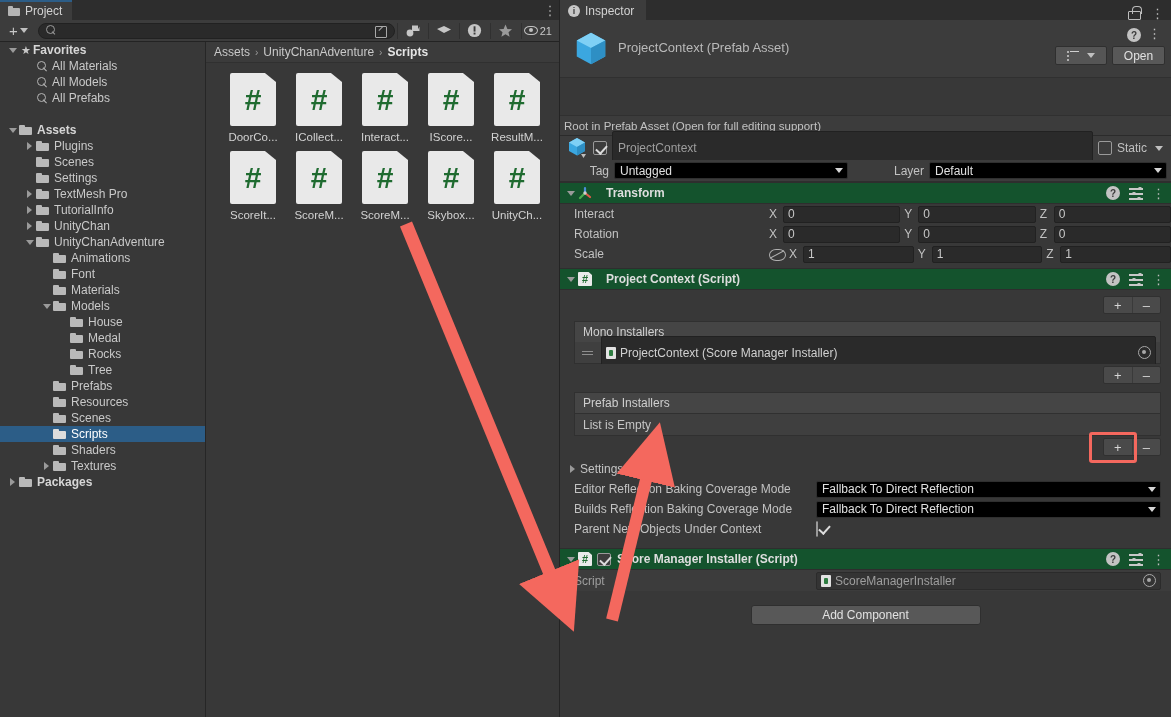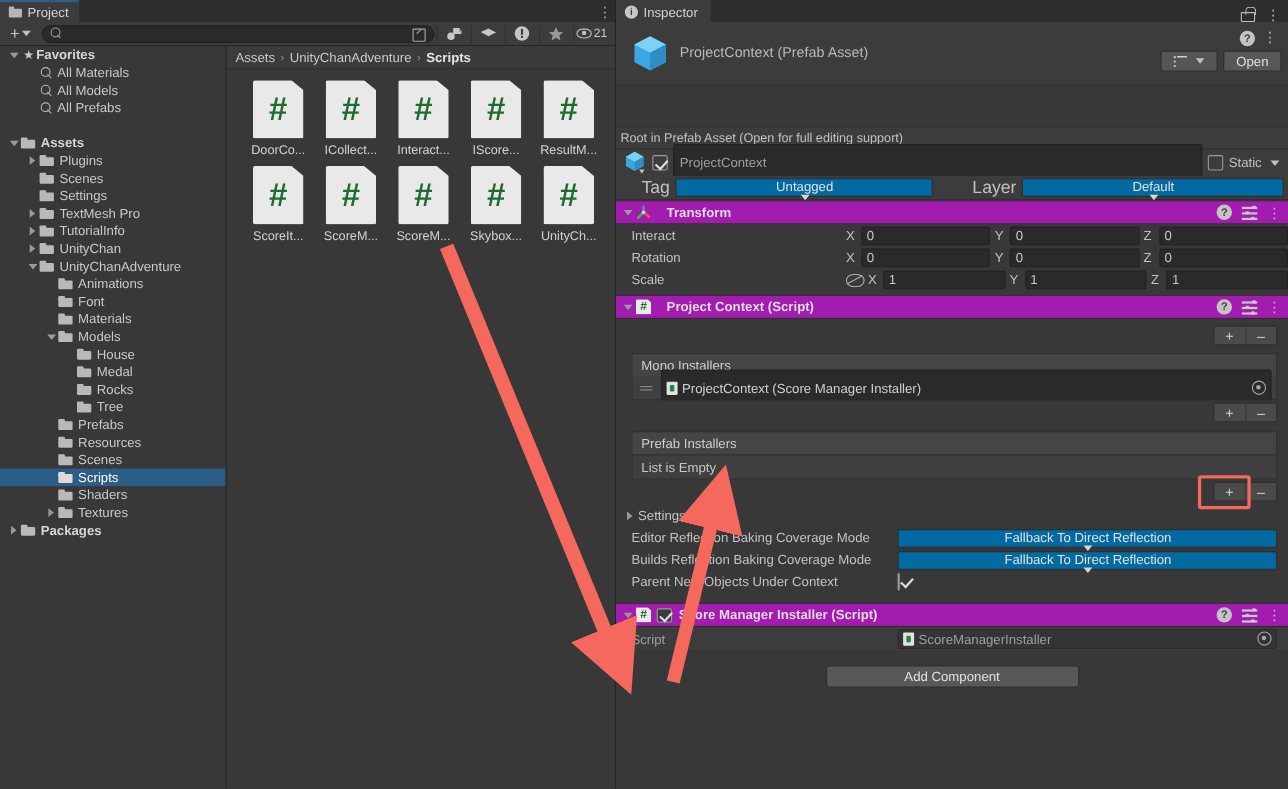--- a/index.html
+++ b/index.html
@@ -105,25 +105,25 @@
 
   .obj-row { height:24px; background:#3c3c3c; display:flex; align-items:center; padding:0 2px 0 6px; gap:5px; }
   .obj-cube { width:22px;height:24px; position:relative;}
   .cbx { width:14px;height:14px;background:#3c3c3c;border:1px solid #9a9a9a;border-radius:2px;position:relative;flex:0 0 14px;}
   .cbx.on:after{content:"";position:absolute;left:3.5px;top:0.5px;width:5px;height:9px;border:solid #dcdcdc;border-width:0 2px 2px 0;transform:rotate(42deg);}
   .name-field { flex:1; height:34px; background:#2a2a2a; border:1px solid #212121; border-radius:2px; color:#9e9e9e; font-size:12px; padding:0 5px; display:flex; align-items:center;}
   .static-lbl { color:#c0c0c0; font-size:12px; }
   .static-caret { width:0;height:0;border-left:4px solid transparent;border-right:4px solid transparent;border-top:5px solid #c0c0c0;margin:0 6px 0 3px;}
 
   .tag-row { height:22px; background:#3c3c3c; display:flex; align-items:center; gap:0; padding:0 2px 0 2px; border-bottom:1px solid #2e2e2e;}
-  .lbl-r { color:#c2c2c2; font-size:16px; text-align:right; padding-right:5px;}
-  .dd { height:17px; background:#0369a1; border:1px solid #2f2f2f; border-radius:2px; display:flex; align-items:center; justify-content:space-between; padding:0 4px 0 5px; color:#e0e0e0; font-size:12px;flex-direction:column;}
+  .lbl-r { color:#c2c2c2; font-size:12px; text-align:right; padding-right:5px;}
+  .dd { height:17px; background:#000000; border:1px solid #2f2f2f; border-radius:2px; display:flex; align-items:center; justify-content:space-between; padding:0 4px 0 5px; color:#e0e0e0; font-size:12px;}
   .dd .dcar { width:0;height:0;border-left:4px solid transparent;border-right:4px solid transparent;border-top:5px solid #d6d6d6;}
 
-  .comp-head { height:22px; background:#a21caf; display:flex; align-items:center; gap:0px; padding:0 6px 0 4px; border-top:1px solid #2e2e2e; border-bottom:1px solid #2e2e2e;}
+  .comp-head { height:22px; background:#14532d; display:flex; align-items:center; gap:0px; padding:0 6px 0 4px; border-top:1px solid #2e2e2e; border-bottom:1px solid #2e2e2e;}
   .ch-tri { width:14px; display:flex; align-items:center; justify-content:center;}
   .ch-title { font-size:12px; font-weight:bold; color:#dedede; margin-left:14px;}
   .ch-right { margin-left:auto; display:flex; align-items:center; gap:9px;}
   .help-ic { width:14px;height:14px;border-radius:50%;background:#c3c3c3;color:#3c3c3c;font-size:10px;font-weight:bold;display:flex;align-items:center;justify-content:center;}
   .set-ic { width:14px;height:14px;position:relative;}
   .set-ic i{position:absolute;left:0;height:1.6px;width:14px;background:#c8c8c8;}
   .set-ic i:nth-child(1){top:2px;}.set-ic i:nth-child(2){top:7px;}.set-ic i:nth-child(3){top:12px;}
   .set-ic b{position:absolute;width:3.5px;height:3.5px;background:#c8c8c8;border-radius:50%;top:1px;}
   .set-ic b:nth-of-type(1){left:9px;top:0.8px;}
   .set-ic b:nth-of-type(2){left:3px;top:5.8px;}

